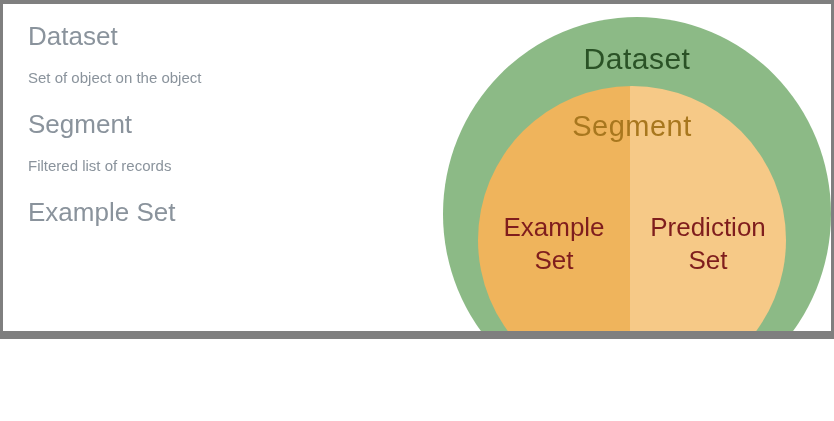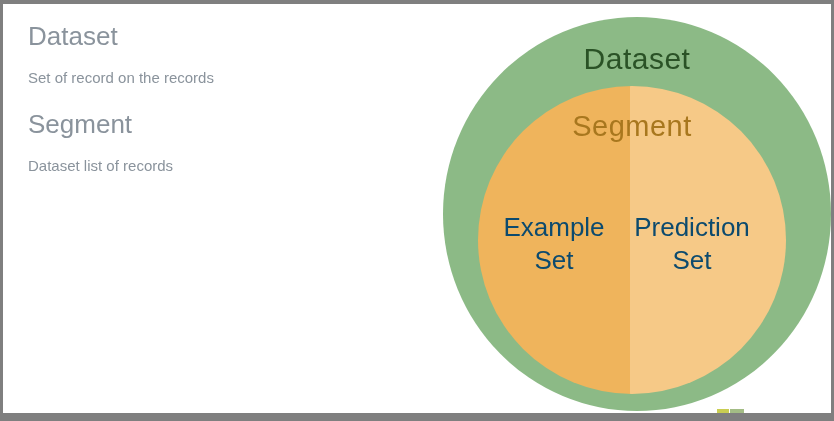--- a/index.html
+++ b/index.html
@@ -1,19 +1,19 @@
 <!DOCTYPE html>
 <html><head>
 <meta charset="utf-8">
 <style>
   html, body { margin: 0; padding: 0; background: #ffffff; }
   .page {
     position: relative;
     width: 834px;
-    height: 421px;
+    height: 339px;
     box-sizing: border-box;
     background: #ffffff;
     border: 3px solid #7f7f7f;
     border-top-width: 4px;
     border-bottom-width: 8px;
     overflow: hidden;
     font-family: "Liberation Sans", sans-serif;
   }
 
   
@@ -89,42 +89,43 @@
     font-size: 29px;
     color: #A8771E;
     letter-spacing: 0.5px;
   }
   .set-label {
     position: absolute;
     top: 125px;
     text-align: center;
     font-size: 26px;
     line-height: 33px;
-    color: #0c4a6e;
+    color: #7f1d1d;
   }
   .set-label.left  { left: 0;     width: 152px; }
-  .set-label.right { left: 136px; width: 156px; }
+  .set-label.right { left: 152px; width: 156px; }
 
   
   .sliver { position: absolute; top: 405px; height: 4px; }
   .sliver-a { left: 714px; width: 12px; background: #C9CD52; }
   .sliver-b { left: 727px; width: 14px; background: #A3BC85; }
 </style>
 </head>
 <body>
 
 <div class="page">
 
   <div class="glossary">
     <h2 class="term-name">Dataset</h2>
-    <p class="term-desc">Set of record on the records</p>
+    <p class="term-desc">Set of object on the object</p>
 
     <h2 class="term-name">Segment</h2>
-    <p class="term-desc">Dataset list of records</p>
+    <p class="term-desc">Filtered list of records</p>
 
+    <h2 class="term-name">Example Set</h2>
 
   </div>
 
   <div class="diagram">
     <div class="outer-circle">
       <div class="outer-label">Dataset</div>
 
       <div class="inner-circle">
         <div class="half-left"></div>
         <div class="half-right"></div>

